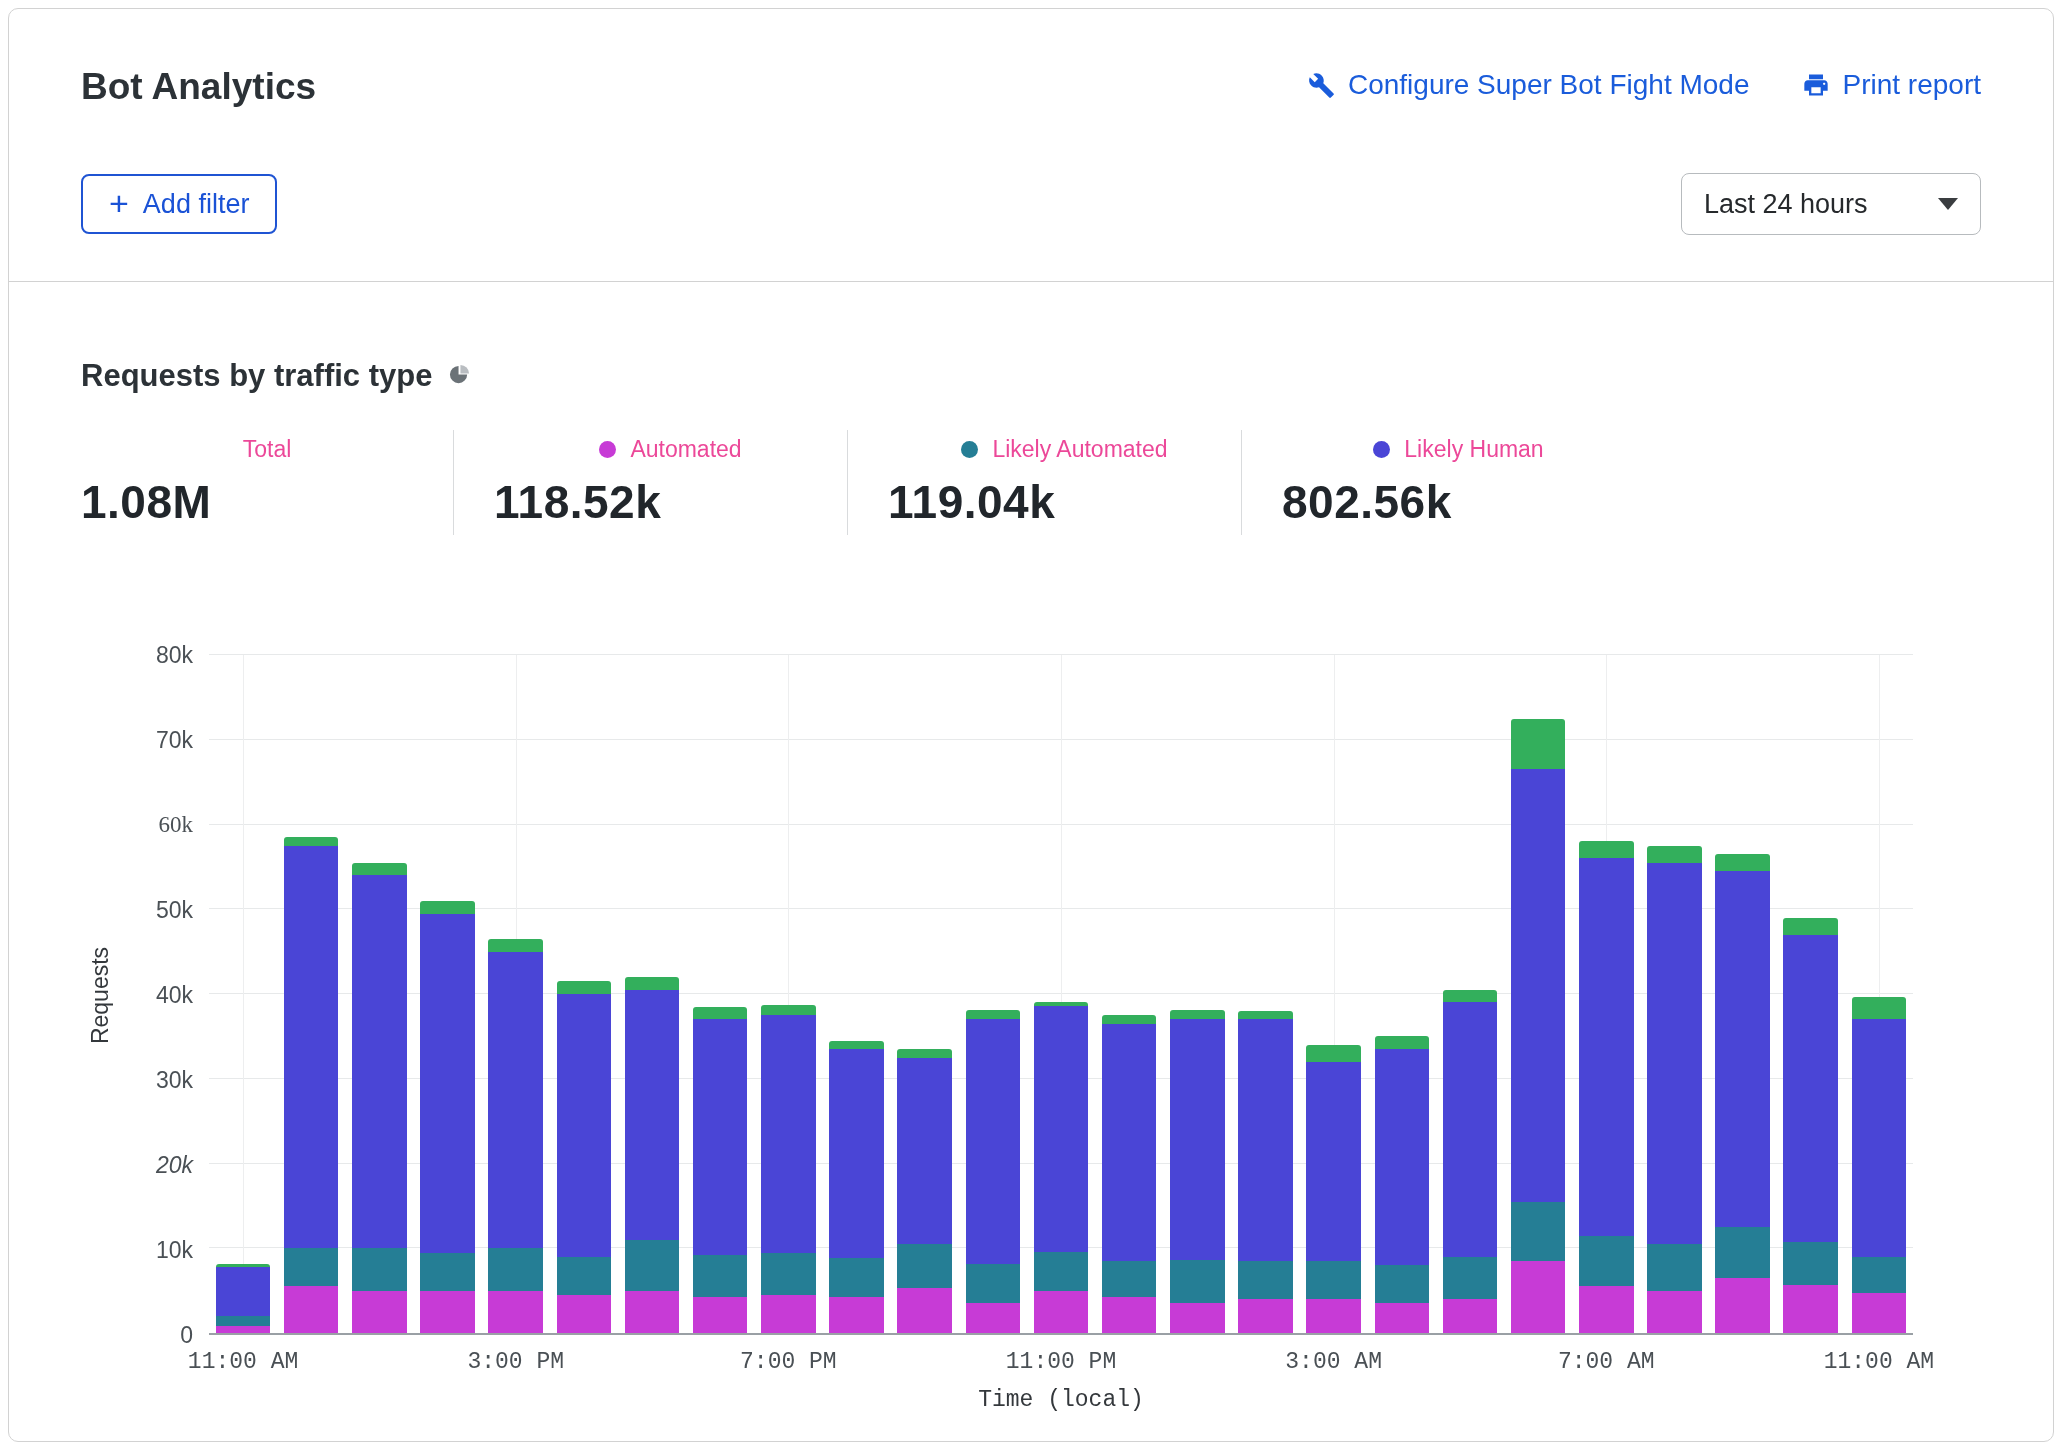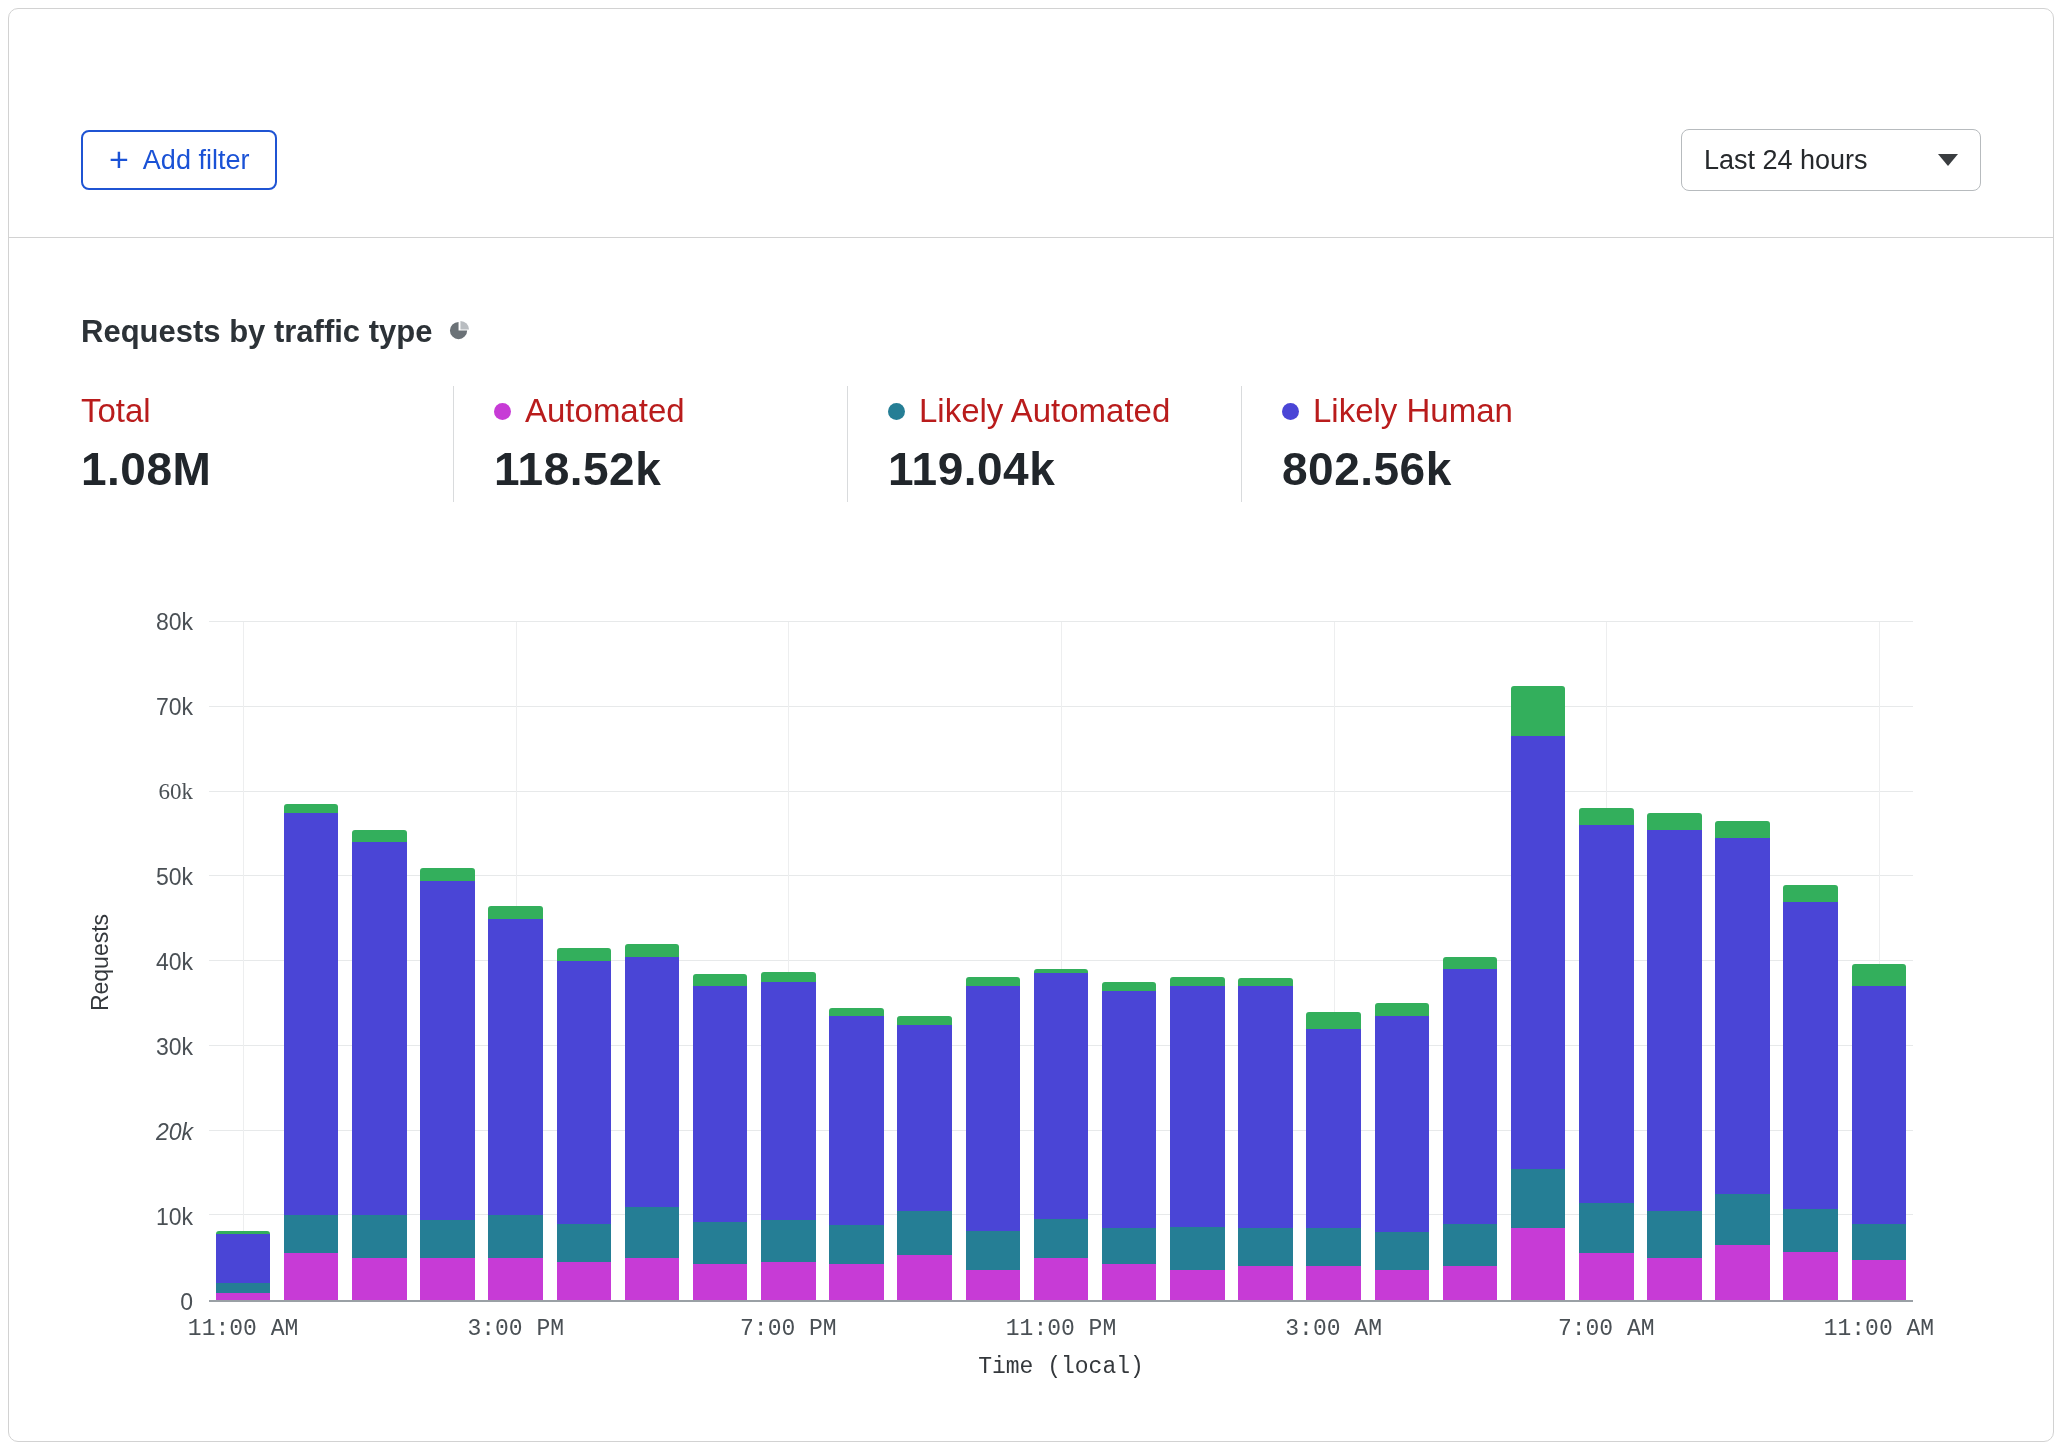--- a/index.html
+++ b/index.html
@@ -48,21 +48,21 @@
 
   
   .section { padding: 76px 72px 0 72px; }
   .section-title-row { display: flex; align-items: center; gap: 16px; }
   .section-title { font-size: 31px; font-weight: 700; color: #2c3237; }
 
   
   .stats { display: flex; margin-top: 36px; }
   .stat { width: 394px; padding: 6px 0 6px 40px; border-left: 1px solid #d9dbdd; cursor: pointer; }
   .stat:first-child { width: 372px; padding-left: 0; border-left: none; }
-  .stat-label-row { display: flex; align-items: center; gap: 14px; font-size: 33px; color: #b91c1c; }
+  .stat-label-row { display: flex; align-items: center; gap: 14px; font-size: 23px; color: #ec4899; justify-content: center; }
   .dot { width: 17px; height: 17px; border-radius: 50%; flex: 0 0 auto; }
   .stat-value { margin-top: 12px; font-size: 46px; font-weight: 700; color: #21262b; letter-spacing: 0.5px; }
 
   
   .chart { margin: 120px 140px 0 72px; }
   .chart-main { display: flex; align-items: stretch; }
   .ylabel { width: 40px; display: flex; align-items: center; justify-content: center; }
   .ylabel span { transform: rotate(-90deg); white-space: nowrap; font-size: 23px; color: #34383c; }
   .yticks { position: relative; width: 88px; }
   .ytick { position: absolute; right: 16px; transform: translateY(50%); font-size: 23px; color: #4a5055; }
@@ -75,20 +75,41 @@
   .xticks { position: relative; height: 46px; }
   .xtick { position: absolute; top: 14px; transform: translateX(-50%); white-space: nowrap; font-size: 23px; color: #4a5055; }
   .xlabel { text-align: center; font-size: 23px; color: #34383c; margin-top: 6px; }
 </style>
 </head>
 <body>
 
 <div class="card">
 
   <div class="header">
+    <div class="header-row1">
+      <div class="page-title">Bot Analytics</div>
+      <div class="actions">
+        <a class="link-action">
+          <span>
+            <svg width="27" height="27" viewBox="0 0 24 24" fill="#1a5cdb">
+                <path d="M22.7 19l-9.1-9.1c.9-2.3.4-5-1.5-6.9-2-2-5-2.4-7.4-1.3L9 6 6 9 1.6 4.7C.4 7.1.9 10.1 2.9 12.1c1.9 1.9 4.6 2.4 6.9 1.5l9.1 9.1c.4.4 1 .4 1.4 0l2.3-2.3c.5-.4.5-1.1.1-1.4z"></path>
+              </svg>
+          </span>
+          <span>Configure Super Bot Fight Mode</span>
+        </a>
+        <a class="link-action">
+          <span>
+            <svg width="28" height="28" viewBox="0 0 24 24" fill="#1a5cdb">
+                <path d="M19 8H5c-1.66 0-3 1.34-3 3v6h4v4h12v-4h4v-6c0-1.66-1.34-3-3-3zm-3 11H8v-5h8v5zm3-7c-.55 0-1-.45-1-1s.45-1 1-1 1 .45 1 1-.45 1-1 1zm-1-9H6v4h12V3z"></path>
+              </svg>
+          </span>
+          <span>Print report</span>
+        </a>
+      </div>
+    </div>
     <div class="header-row2">
       <button class="btn-add-filter">
         <span class="plus">+</span>
         <span>Add filter</span>
       </button>
       <div class="select">
         <span>Last 24 hours</span>
         <span class="chevron"></span>
       </div>
     </div>

